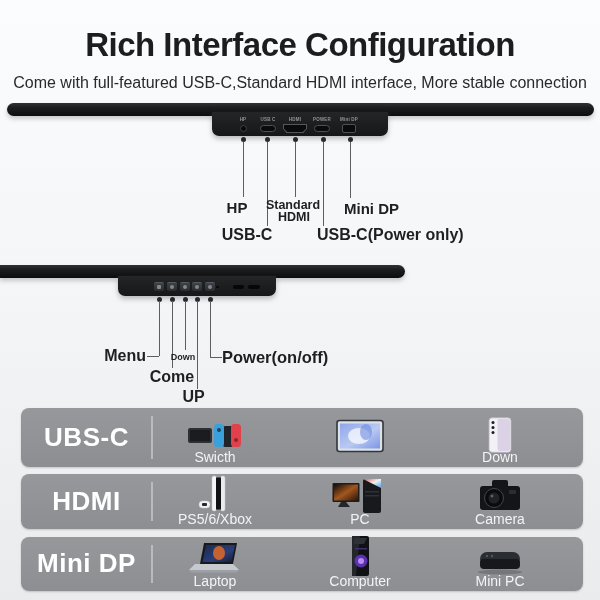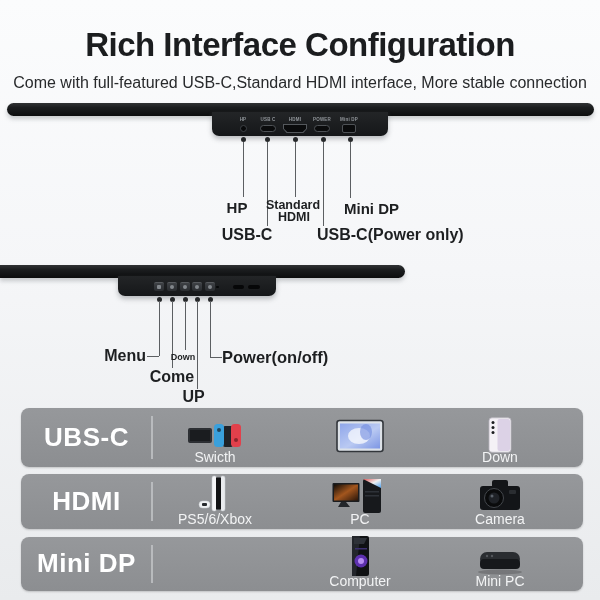--- a/index.html
+++ b/index.html
@@ -256,20 +256,39 @@
           <rect x="37" y="13" width="7" height="4" rx="1" fill="#2a2d31"></rect>
         </svg>
       </span>
       <div class="cap">Camera</div>
     </div>
   </div>
 
   <div class="row row3">
     <div class="iface">Mini DP</div>
     <div class="divider"></div>
+    <div class="dev d1">
+      <span class="icon">
+        <svg width="56" height="36" viewBox="0 0 56 36">
+          <defs>
+            <linearGradient id="lapg" x1="0" y1="0" x2="1" y2="1">
+              <stop offset="0" stop-color="#1a2a52"></stop>
+                <stop offset="0.6" stop-color="#2a3e78"></stop>
+                <stop offset="1" stop-color="#131a30"></stop>
+            </linearGradient>
+          </defs>
+          <polygon points="17,2 50,2 46,23 13,23" fill="#17191c"></polygon>
+          <polygon points="19,4 48,4 44.6,21 15.6,21" fill="url(#lapg)"></polygon>
+          <ellipse cx="32" cy="12" rx="6" ry="7" fill="#e06a28" opacity="0.85"></ellipse>
+          <polygon points="8,23 46,23 52,29 2,29" fill="#c6cacf"></polygon>
+          <polygon points="2,29 52,29 50,31.5 4,31.5" fill="#9da1a6"></polygon>
+        </svg>
+      </span>
+      <div class="cap">Laptop</div>
+    </div>
     <div class="dev d2">
       <span class="icon">
         <svg width="56" height="42" viewBox="0 0 56 42">
           <rect x="20" y="1" width="17" height="40" rx="2" fill="#0f1113"></rect>
           <polygon points="20,1 28,1 24,41 20,41" fill="#23262b"></polygon>
           <polygon points="22,3 35,3 32,9 22,9" fill="#2e3238"></polygon>
           <circle cx="29" cy="26" r="6.5" fill="#6a35c9" opacity="0.85"></circle>
           <circle cx="29" cy="26" r="3" fill="#b68df2"></circle>
           <rect x="23" y="13" width="12" height="1.5" fill="#3b2f6e"></rect>
         </svg>

